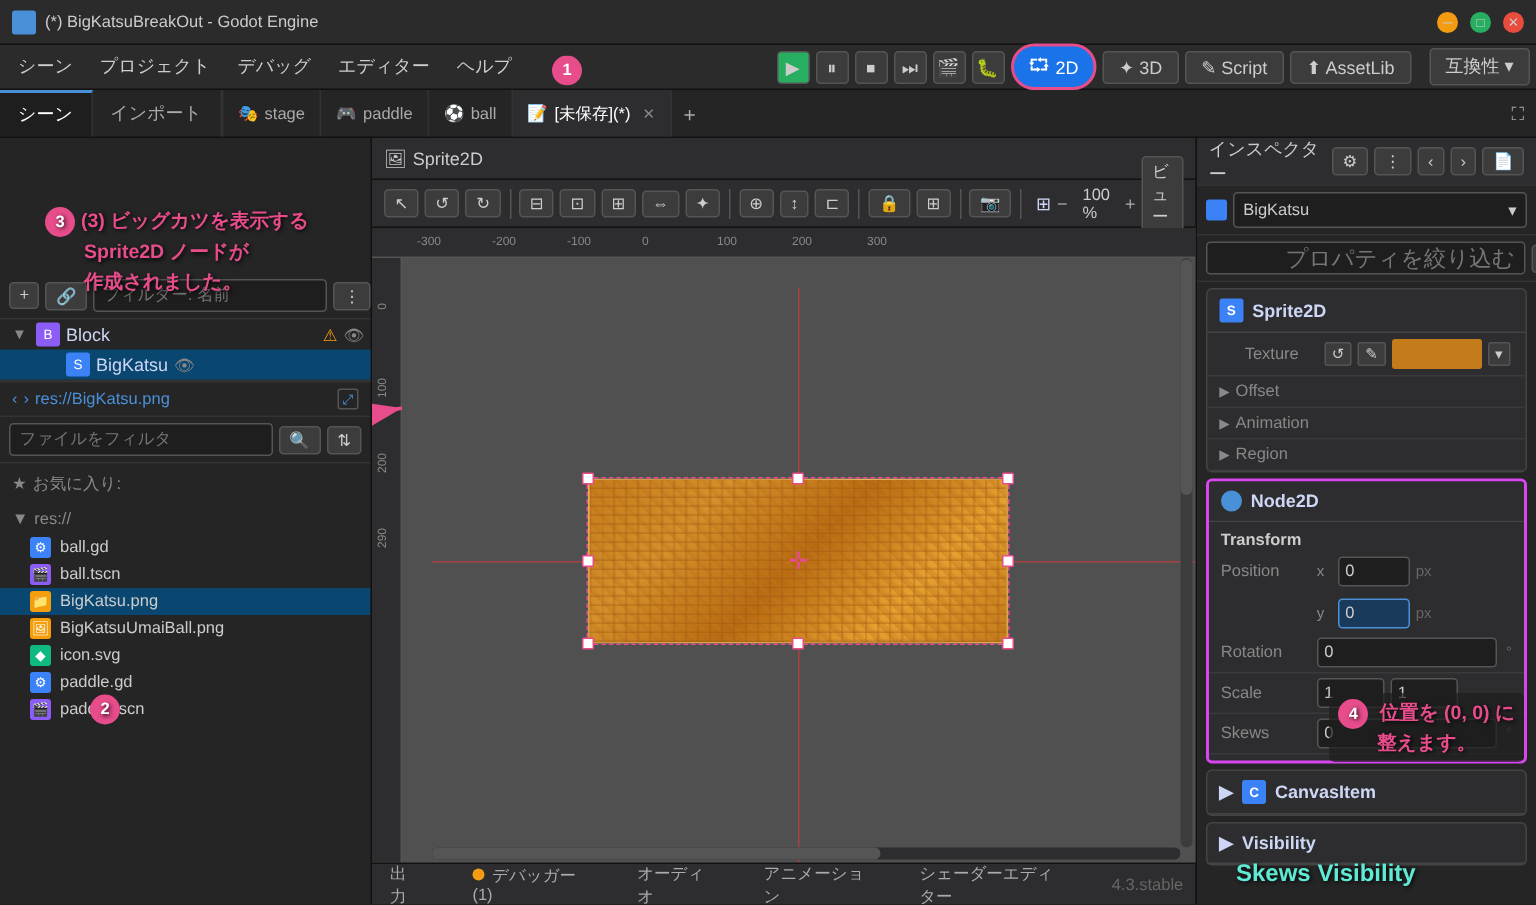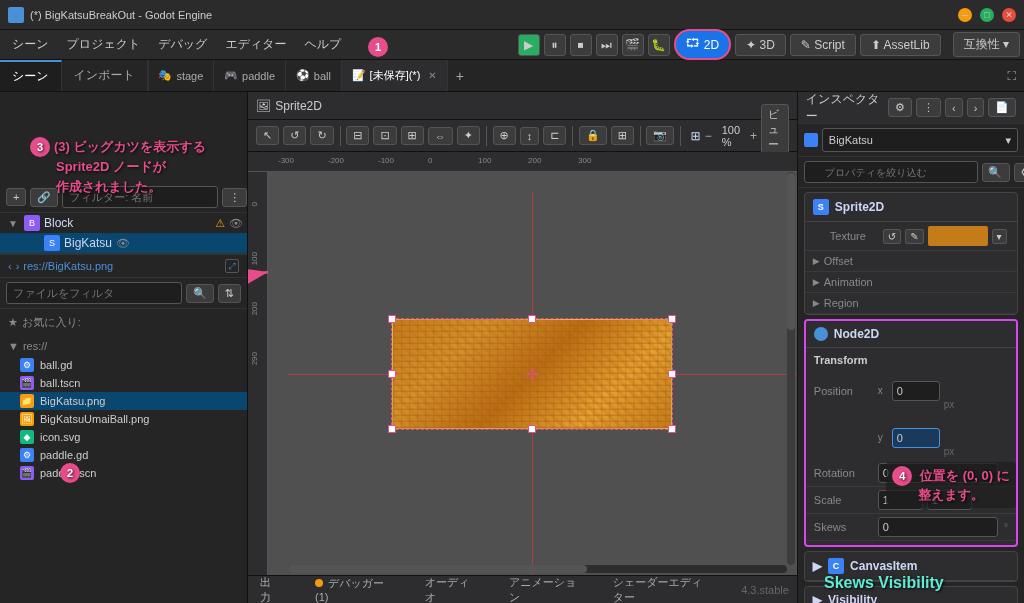--- a/index.html
+++ b/index.html
@@ -110,21 +110,21 @@
     .bottom-tab { cursor: pointer; padding: 0 4px; }
     .debug-dot { width: 8px; height: 8px; border-radius: 50%; background: #f39c12; display: inline-block; margin-right: 2px; }
     .version-tag { margin-left: auto; color: #666; }
 
     
     #right-panel { width: 256px; background: #252526; border-left: 1px solid #111; display: flex; flex-direction: column; overflow: hidden; }
     .inspector-header { background: #2d2d30; padding: 4px 8px; display: flex; align-items: center; gap: 4px; font-size: 12px; color: #ccc; border-bottom: 1px solid #333; height: 32px; }
     .inspector-toolbar { padding: 4px 6px; display: flex; align-items: center; gap: 4px; border-bottom: 1px solid #333; }
     .node-selector { flex: 1; background: #1e1e1e; border: 1px solid #555; border-radius: 3px; padding: 2px 6px; font-size: 11px; color: #ccc; height: 24px; display: flex; align-items: center; justify-content: space-between; cursor: pointer; }
     .filter-bar { padding: 4px 6px; display: flex; align-items: center; gap: 4px; border-bottom: 1px solid #333; }
-    .filter-input-r { flex: 1; background: #1e1e1e; border: 1px solid #555; border-radius: 3px; padding: 2px 20px; font-size: 10px; color: #ccc; height: 22px; }
+    .filter-input-r { flex: 1; background: #1e1e1e; border: 1px solid #555; border-radius: 3px; padding: 2px 6px; font-size: 15px; color: #ccc; height: 22px; text-align: right; }
     
     
     .component-card { background: #2d2d30; margin: 4px 6px; border-radius: 4px; border: 1px solid #444; }
     .component-header { padding: 6px 8px; display: flex; align-items: center; gap: 6px; border-bottom: 1px solid #444; font-size: 12px; font-weight: bold; color: #cdd6f4; }
     .component-icon { width: 16px; height: 16px; background: #3b82f6; border-radius: 2px; display: flex; align-items: center; justify-content: center; font-size: 9px; color: white; }
     .prop-row { display: flex; align-items: center; padding: 4px 8px; border-bottom: 1px solid #3a3a3a; font-size: 11px; text-align: center; }
     .prop-label { color: #888; width: 70px; flex-shrink: 0; }
     .prop-value { flex: 1; color: #ccc; display: flex; align-items: center; gap: 4px; }
     .prop-texture { width: 60px; height: 20px; background: #c47b1a; border-radius: 2px; display: inline-block; }
     .prop-btn { padding: 1px 4px; background: #3c3c3c; border: 1px solid #555; border-radius: 2px; cursor: pointer; font-size: 10px; color: #ccc; }
@@ -137,21 +137,21 @@
     .node2d-icon { width: 14px; height: 14px; border-radius: 50%; background: #4a90d9; border: 2px solid #4a90d9; }
     
     .transform-section { padding: 4px 0; }
     .ts-label { padding: 2px 8px; font-size: 11px; color: #ccc; font-weight: bold; }
     .ts-row { display: flex; align-items: center; padding: 3px 8px; gap: 4px; font-size: 11px; }
     .ts-prop { color: #888; width: 60px; flex-shrink: 0; }
     .coord-group { display: flex; align-items: center; gap: 4px; flex: 1; }
     .coord-label { color: #888; font-size: 10px; width: 10px; }
     .coord-input { background: #1e1e1e; border: 1px solid #555; border-radius: 3px; padding: 1px 4px; font-size: 11px; color: #ccc; width: 48px; height: 20px; display: flex; align-items: center; }
     .coord-input.highlighted { background: #1a3a5c; border-color: #4a90d9; }
-    .coord-suffix { font-size: 10px; color: #666; margin-top: 28px; }
+    .coord-suffix { font-size: 10px; color: #666; }
     
     .other-prop { display: flex; align-items: center; padding: 3px 8px; gap: 4px; font-size: 11px; border-bottom: 1px solid #3a3a3a; }
     .op-label { color: #888; width: 60px; flex-shrink: 0; }
     .op-input { background: #1e1e1e; border: 1px solid #555; border-radius: 3px; padding: 1px 4px; font-size: 11px; color: #ccc; flex: 1; height: 20px; display: flex; align-items: center; }
 
     
     .ruler-tick { position: absolute; font-size: 8px; color: #888; top: 4px; }
     
     
     .ruler-h-content { position: relative; width: 100%; height: 100%; }

